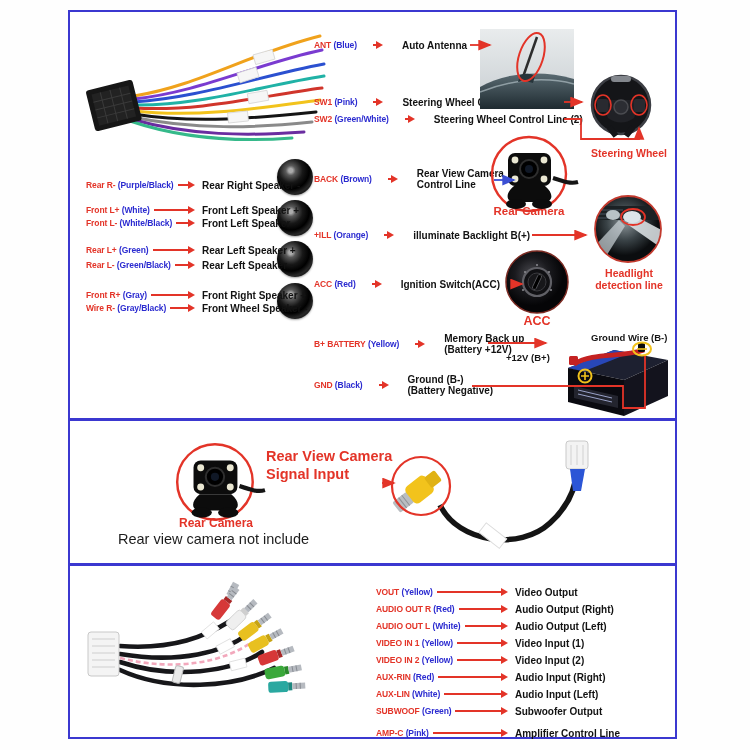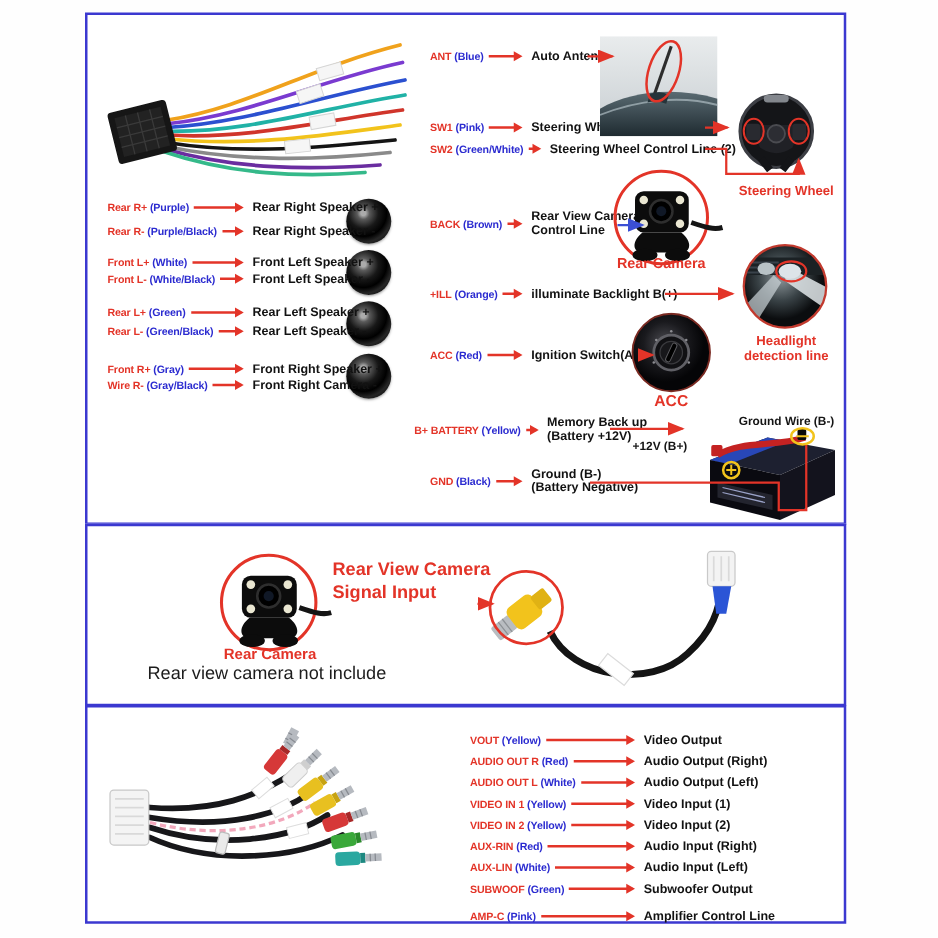--- a/index.html
+++ b/index.html
@@ -5,30 +5,30 @@
   * { margin:0; padding:0; box-sizing:border-box; }
   html,body { width:750px; height:750px; background:#ffffff;
               font-family:"Liberation Sans", sans-serif; }
   #stage { position:relative; width:750px; height:750px; background:#fefefe; overflow:hidden; }
   .panel { position:absolute; background:#ffffff; border:2px solid #3b38d0; }
   #p-top { left:68px; top:10px;  width:609px; height:410px; }
   #p-mid { left:68px; top:419px; width:609px; height:146px; }
   #p-bot { left:68px; top:564px; width:609px; height:175px; }
 
   .row { position:absolute; display:flex; align-items:center; white-space:nowrap; height:14px; }
-  .row.h2 { height:22px;justify-content:center; }
+  .row.h2 { height:22px; }
   .wl { font-weight:bold; font-size:8.5px; letter-spacing:-0.1px; }
   .rn { color:#e33428; } .bn { color:#2b2bd0; }
   .arr { flex:1; min-width:8px; height:2px; background:#e33428; position:relative; margin:0 9px 0 4px; }
   .arr::after { content:""; position:absolute; right:-2px; top:-3px;
     border-left:7px solid #e33428; border-top:4px solid transparent; border-bottom:4px solid transparent; }
   .tg { font-weight:bold; font-size:10px; color:#121212; white-space:pre-line; line-height:11px; flex-shrink:0; }
 
   .sp { left:16px;  width:228px; } .sp .tg { width:112px; }
-  .md { left:274px; width:246px; } .md .tg { width:165px; }
+  .md { left:244px; width:246px;gap:12px; } .md .tg { width:165px; }
   .bt { left:306px; width:289px; } .bt .tg { width:150px; }
 
   .cap { position:absolute; color:#e33428; font-weight:bold; text-align:center;
          white-space:pre-line; line-height:11.5px; font-size:10.5px; z-index:6; }
   .blk { position:absolute; font-weight:bold; color:#151515; font-size:9.5px; z-index:6; white-space:nowrap; }
   .img { position:absolute; }
   .spk { position:absolute; left:207px; width:36px; height:36px; border-radius:50%;
          background:radial-gradient(circle at 38% 32%, #ababab 0 6%, #5a5a5a 15%, #181818 36%, #000 56%, #262626 70%, #000 100%);
          box-shadow:0 1px 2px rgba(0,0,0,.35); }
   .overlay { position:absolute; left:0; top:0; pointer-events:none; z-index:7; }
@@ -76,25 +76,20 @@
             <line x1="46" y1="63" x2="46" y2="95"></line>
         </g>
       </g>
     </svg>
 
     <div class="spk" style="top:147px"></div>
     <div class="spk" style="top:188px"></div>
     <div class="spk" style="top:229px"></div>
     <div class="spk" style="top:271px"></div>
 
-    <div class="row sp" style="top:147px">
-        <span class="wl"><b class="rn">Rear R+</b> <b class="bn">(Purple)</b></span>
-        <span class="arr"></span>
-        <span class="tg">Rear Right Speaker +</span>
-      </div>
     <div class="row sp" style="top:166px">
         <span class="wl"><b class="rn">Rear R-</b> <b class="bn">(Purple/Black)</b></span>
         <span class="arr"></span>
         <span class="tg">Rear Right Speaker -</span>
       </div>
     <div class="row sp" style="top:191px">
         <span class="wl"><b class="rn">Front L+</b> <b class="bn">(White)</b></span>
         <span class="arr"></span>
         <span class="tg">Front Left Speaker +</span>
       </div>
@@ -114,21 +109,21 @@
         <span class="tg">Rear Left Speaker +</span>
       </div>
     <div class="row sp" style="top:276px">
         <span class="wl"><b class="rn">Front R+</b> <b class="bn">(Gray)</b></span>
         <span class="arr"></span>
         <span class="tg">Front Right Speaker +</span>
       </div>
     <div class="row sp" style="top:289px">
         <span class="wl"><b class="rn">Wire R-</b> <b class="bn">(Gray/Black)</b></span>
         <span class="arr"></span>
-        <span class="tg">Front Right Camera -</span>
+        <span class="tg">Front Wheel Speaker -</span>
       </div>
 
     <div class="row md" style="top:26px">
         <span class="wl"><b class="rn">ANT</b> <b class="bn">(Blue)</b></span>
         <span class="arr"></span>
         <span class="tg">Auto Antenna</span>
       </div>
     <div class="row md" style="top:83px">
         <span class="wl"><b class="rn">SW1</b> <b class="bn">(Pink)</b></span>
         <span class="arr"></span>

